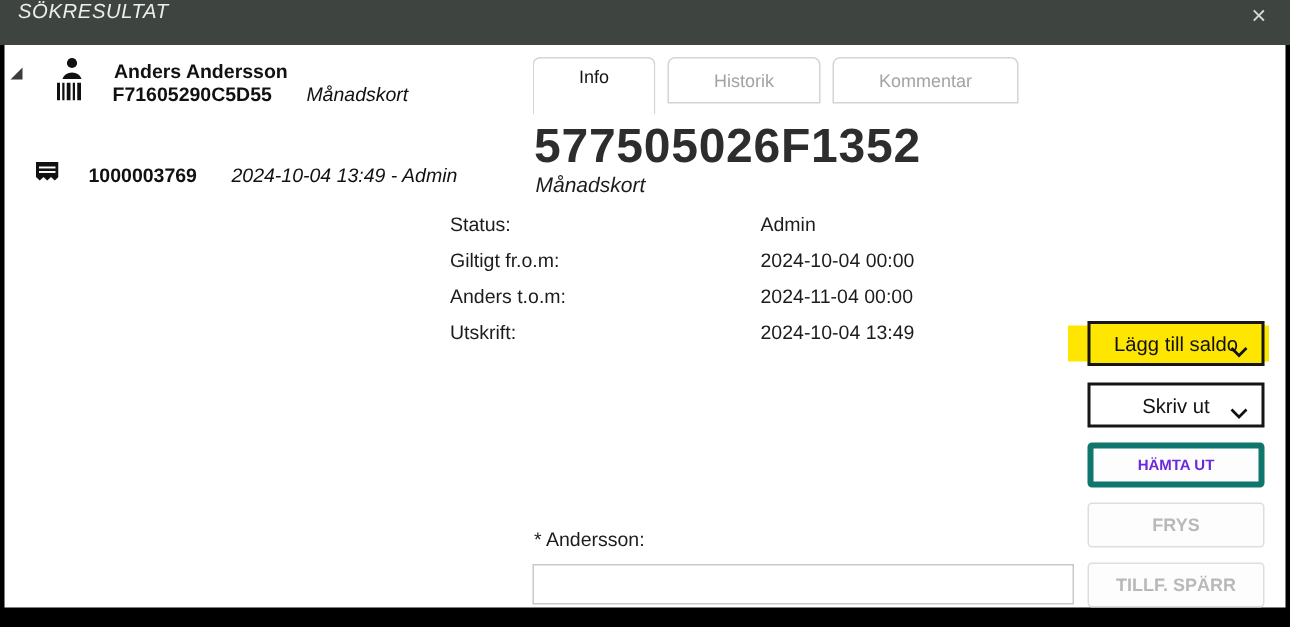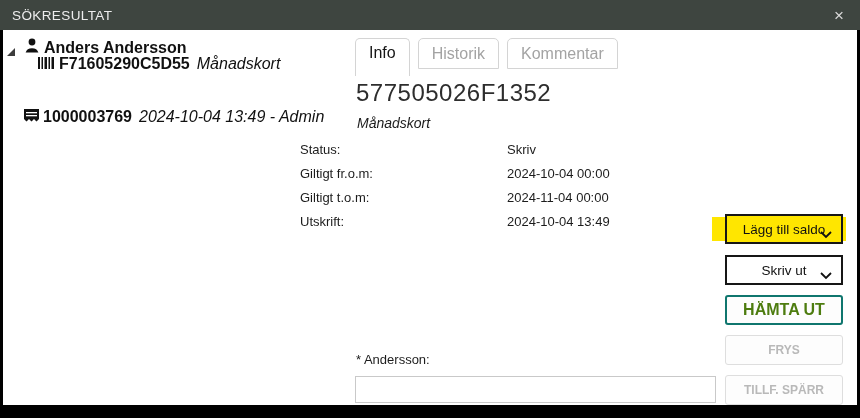--- a/index.html
+++ b/index.html
@@ -12,85 +12,86 @@
     height: 420px;
     background: #ffffff;
     overflow: hidden;
   }
 
   
   .titlebar {
     position: absolute; left: 0; top: 0;
     width: 860px; height: 30px;
     background: #3e4540;
-    display: flex; align-items: center;
+    display: flex; 
     padding: 0 12px;
+    font-style: italic;
   }
   .titlebar .title {
     color: #ededed; font-size: 13.5px; letter-spacing: 0.4px;
   }
   .titlebar .close {
     margin-left: auto;
     color: #d9d9d9; font-size: 17px; line-height: 1;
     cursor: pointer; padding: 2px 4px;
   }
   .border-left  { position: absolute; left: 0;  top: 30px; width: 3px; height: 377px; background: #000; }
   .border-right { position: absolute; right: 0; top: 30px; width: 3px; height: 377px; background: #000; }
   .bottom-bar   { position: absolute; left: 0;  top: 405px; width: 860px; height: 13px; background: #000; }
 
   
-  .tree-row { position: absolute; display: flex; align-items: center; gap: 4px;
-              font-size: 16px; color: #111; white-space: nowrap; cursor: default; }
+  .tree-row { position: absolute; display: flex; align-items: center; gap: 20px;
+              font-size: 13px; color: #111; white-space: nowrap; cursor: default; }
   .tree-row .bold { font-weight: bold; }
   .tree-row .ital { font-style: italic; margin-left: 3px; }
   .row-person  { left: 6px;  top: 38px; }
   .row-card    { left: 38px; top: 55px; }
   .row-receipt { left: 24px; top: 69px; margin-top: 39px; }
   .expander { display: inline-block; width: 10px; height: 10px; margin-right: 4px; cursor: pointer; }
   .tree-icon { flex: 0 0 auto; display: inline-block; }
 
   
   .tabs { position: absolute; left: 355px; top: 38px; display: flex; gap: 8px; align-items: flex-start; }
   .tab {
     border: 1px solid #d4d4d4; border-radius: 5px 5px 0 0;
-    background: #ffffff; height: 31px; padding: 0 13px;
+    background: #ffffff; height: 31px; padding: 0 30px;
     display: flex; align-items: center;
-    font-size: 16px; color: #a3a3a3; cursor: pointer;
+    font-size: 12px; color: #a3a3a3; cursor: pointer;
   }
   .tab.active {
     height: 38px; border-bottom: none; color: #151515;
     padding-top: 1px; align-items: flex-start; padding-top: 5px;
   }
 
   
   .card-number {
     position: absolute; left: 356px; top: 79px;
-    font-size: 24px; font-weight: 400; color: #2d2d2d; letter-spacing: 0.5px;
+    font-size: 32px; font-weight: 700; color: #2d2d2d; letter-spacing: 0.5px;
   }
   .card-type {
     position: absolute; left: 357px; top: 115px;
     font-size: 14px; font-style: italic; color: #1c1c1c;
   }
   .field-row { position: absolute; font-size: 13px; color: #1c1c1c; height: 16px; line-height: 16px; }
   .field-label { position: absolute; left: 300px; width: 200px; }
   .field-value { position: absolute; left: 507px; width: 220px; text-align: left; }
   .fr0 { top: 142px; } .fr1 { top: 166px; } .fr2 { top: 190px; } .fr3 { top: 214px; }
 
   
   .highlight-band { position: absolute; left: 712px; top: 217px; width: 134px; height: 24px; }
   .btn {
     position: absolute; left: 725px; width: 118px; height: 30px;
     display: flex; align-items: center; justify-content: center;
     font-size: 13px; color: #111; cursor: pointer; background: #fff;
   }
   .btn .chev { position: absolute; right: 9px; top: 11px; }
   .btn-add   { top: 214px; border: 2px solid #161616; font-size: 13.5px; }
   .btn-print { top: 255px; border: 2px solid #161616; font-size: 13.5px; }
-  .btn-flat  { border: 2px solid #0f766e; border-radius: 3px; background: #fdfdfd;
-               font-weight: bold; font-size: 16px; color: #4d7c0f; }
+  .btn-flat  { border: 4px solid #0f766e; border-radius: 3px; background: #fdfdfd;
+               font-weight: bold; font-size: 10px; color: #6d28d9; }
   .btn-pickup { top: 295px; }
   .btn-disabled { border: 1px solid #dedede; color: #b9b9b9; background: #fdfdfd;
                   font-weight: bold; font-size: 12px; border-radius: 3px; cursor: default; }
   .btn-freeze { top: 335px; }
   .btn-block  { top: 375px; }
 
   
   .comment-label { position: absolute; left: 356px; top: 352px; font-size: 13px; color: #1c1c1c; }
   .comment-input {
     position: absolute; left: 355px; top: 376px; width: 361px; height: 27px;
@@ -156,28 +157,28 @@
     <div class="tab active">Info</div>
     <div class="tab">Historik</div>
     <div class="tab">Kommentar</div>
   </div>
 
   <div class="card-number">577505026F1352</div>
   <div class="card-type">Månadskort</div>
 
   <div class="field-row fr0">
     <span class="field-label">Status:</span>
-    <span class="field-value">Skriv</span>
+    <span class="field-value">Admin</span>
   </div>
   <div class="field-row fr1">
     <span class="field-label">Giltigt fr.o.m:</span>
     <span class="field-value">2024-10-04 00:00</span>
   </div>
   <div class="field-row fr2">
-    <span class="field-label">Giltigt t.o.m:</span>
+    <span class="field-label">Anders t.o.m:</span>
     <span class="field-value">2024-11-04 00:00</span>
   </div>
   <div class="field-row fr3">
     <span class="field-label">Utskrift:</span>
     <span class="field-value">2024-10-04 13:49</span>
   </div>
 
   <div class="highlight-band" style="background: rgb(255, 230, 0);"></div>
   <div class="btn btn-add" style="background: rgb(255, 230, 0);">
     <span>Lägg till saldo</span>

